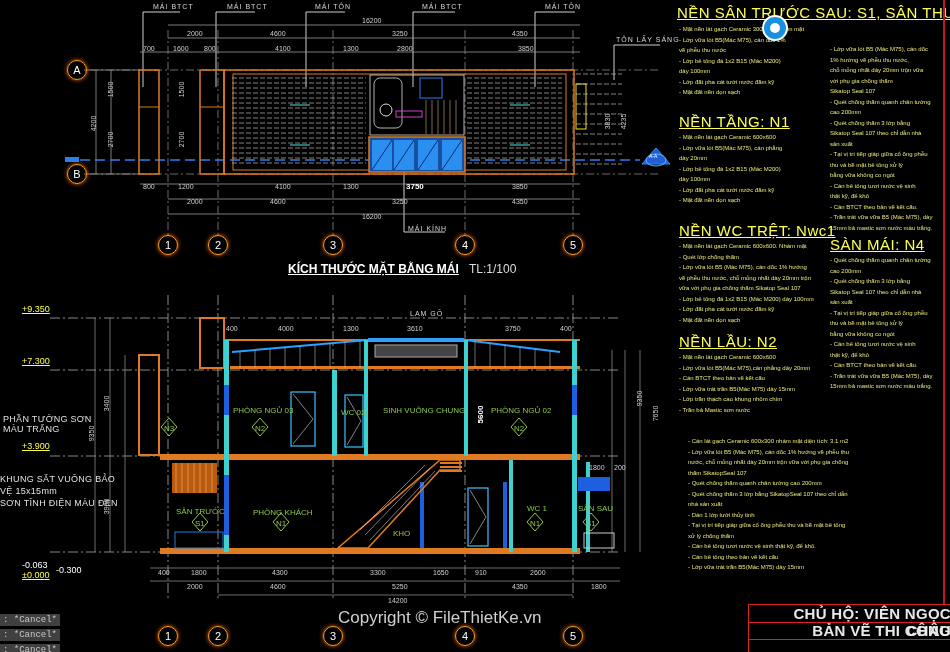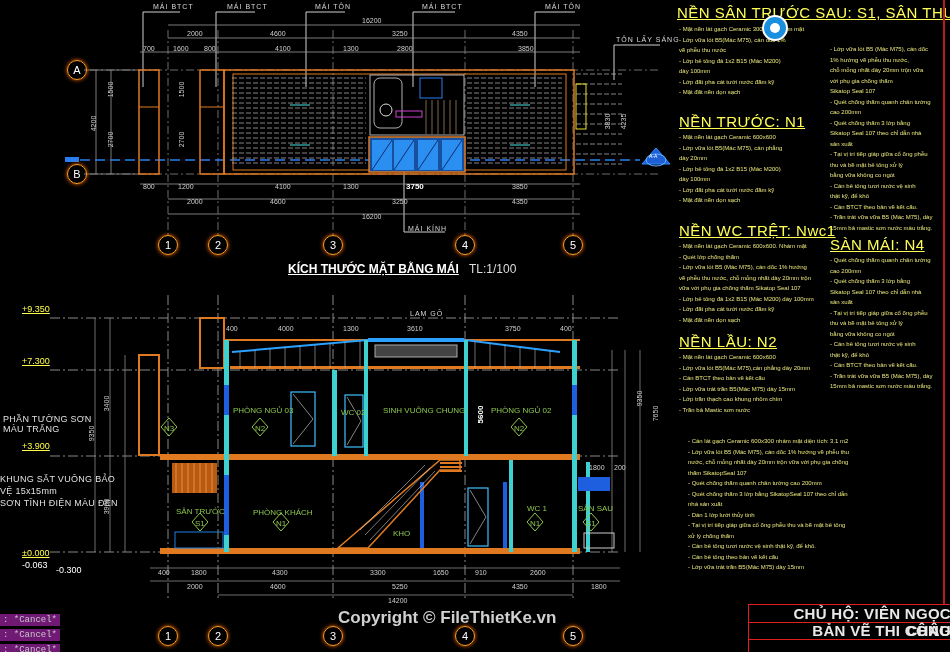--- a/index.html
+++ b/index.html
@@ -9,21 +9,21 @@
   .lbl{font-size:7px;color:#d8d8d8;letter-spacing:1px;white-space:nowrap;}
   .room{font-size:8px;color:#8ec64c;white-space:nowrap;}
   .note{font-size:9px;color:#e0e0e0;white-space:nowrap;letter-spacing:.3px;}
   .elev{font-size:9px;color:#ffff4a;white-space:nowrap;}
   .spec-title{font-size:15px;color:#ffff55;text-decoration:underline;white-space:nowrap;letter-spacing:.5px;}
   .spec-line{font-size:6px;color:#e9e67a;line-height:10.5px;white-space:nowrap;}
   .axis{width:18px;height:18px;border:1.6px solid #ffa020;border-radius:50%;box-shadow:0 0 4px #ff6a00;color:#fff;font-size:11px;line-height:18px;text-align:center;}
   .axis::before{content:"";position:absolute;left:-9px;top:8px;width:36px;height:1px;background:#b12a00;z-index:-1;}
   .axis::after{content:"";position:absolute;left:8px;top:-9px;width:1px;height:36px;background:#b12a00;z-index:-1;}
   .tb-row{position:absolute;left:0;right:0;border-bottom:1px solid #e02020;font-size:15px;color:#e8e8e8;text-align:right;letter-spacing:.3px;font-weight:bold;}
-  .cmd{background:#701a75;color:#c8c8c8;font-family:"Liberation Mono",monospace;font-size:9px;padding:0 3px;height:12px;line-height:12px;}
+  .cmd{background:#404040;color:#c8c8c8;font-family:"Liberation Mono",monospace;font-size:9px;padding:0 3px;height:12px;line-height:12px;}
 </style>
 </head>
 <body>
 
 <div>
   <svg class="abs" style="left:0;top:0" width="680" height="300">
 
     <g stroke="#cfcfcf" stroke-width="1" fill="none">
       <polyline points="143,87 143,12 180,12"></polyline>
       <polyline points="216,87 216,12 255,12"></polyline>
@@ -339,21 +339,21 @@
       <polygon points="200,223 208,232 200,241 192,232"></polygon>
       <polygon points="281,223 289,232 281,241 273,232"></polygon>
       <polygon points="535,223 543,232 535,241 527,232"></polygon>
       <polygon points="591,223 599,232 591,241 583,232"></polygon>
     </g>
   </svg>
 
   <span class="abs elev" style="left:22px;top:304px;text-decoration:underline">+9.350</span>
   <span class="abs elev" style="left:22px;top:356px;text-decoration:underline">+7.300</span>
   <span class="abs elev" style="left:22px;top:441px;text-decoration:underline">+3.900</span>
-  <span class="abs elev" style="left:22px;top:548px;text-decoration:underline">±0.000</span>
+  <span class="abs elev" style="left:22px;top:570px;text-decoration:underline">±0.000</span>
   <span class="abs elev" style="left:22px;top:560px;color:#fff">-0.063</span>
   <span class="abs elev" style="left:56px;top:565px;color:#fff">-0.300</span>
 
   <span class="abs note" style="left:3px;top:414px">PHẦN TƯỜNG SƠN</span>
   <span class="abs note" style="left:3px;top:424px">MÀU TRẮNG</span>
   <span class="abs note" style="left:0px;top:474px">KHUNG SẮT VUÔNG BẢO</span>
   <span class="abs note" style="left:0px;top:486px">VỆ 15x15mm</span>
   <span class="abs note" style="left:0px;top:498px">SƠN TĨNH ĐIỆN MÀU ĐEN</span>
 
   <span class="abs lbl" style="left:410px;top:310px">LAM GỖ</span>
@@ -441,21 +441,21 @@
     <div class="spec-line">thu và bề mặt bê tông xử lý</div>
     <div class="spec-line">bằng vữa không co ngót</div>
     <div class="spec-line">- Cán bê tông tươi nước vệ sinh</div>
     <div class="spec-line">thật kỹ, để khô</div>
     <div class="spec-line">- Cán BTCT theo bản vẽ kết cấu.</div>
     <div class="spec-line">- Trần trát vữa vữa B5 (Mác M75), dày</div>
     <div class="spec-line">15mm bả mastic sơn nước màu trắng.</div>
   </div>
 
   <div class="abs" style="left:679px;top:113px">
-    <div class="spec-title">NỀN TRƯỚC: N1</div>
+    <div class="spec-title">NỀN TẦNG: N1</div>
     <div style="margin-top:2px">
       <div class="spec-line">- Mặt nền lát gạch Ceramic 600x600</div>
       <div class="spec-line">- Lớp vữa lót B5(Mác M75), cán phẳng</div>
       <div class="spec-line">dày 20mm</div>
       <div class="spec-line">- Lớp bê tông đá 1x2 B15 (Mác M200)</div>
       <div class="spec-line">dày 100mm</div>
       <div class="spec-line">- Lớp đất pha cát tưới nước đầm kỹ</div>
       <div class="spec-line">- Mặt đất nền dọn sạch</div>
     </div>
   </div>
@@ -536,13 +536,13 @@
   <div class="cmd" style="margin-bottom:3px">: <span>*Cancel*</span></div>
   <div class="cmd">: <span>*Cancel*</span></div>
 </div>
 
 <div class="abs" style="left:762px;top:14px;display:flex;align-items:center">
   <svg width="26" height="28">
     <circle cx="13" cy="14" r="12" fill="#1a8fe0" stroke="#fff" stroke-width="2"></circle>
     <circle cx="13" cy="14" r="5" fill="#fff"></circle>
   </svg>
 </div>
-<span class="abs" style="left:338px;top:608px;font-size:17px;font-weight:bold;color:#d0d0d0;white-space:nowrap">Copyright © FileThietKe.vn</span>
+<span class="abs" style="left:338px;top:608px;font-size:17px;font-weight:normal;color:#d0d0d0;white-space:nowrap">Copyright © FileThietKe.vn</span>
 
 </body></html>

